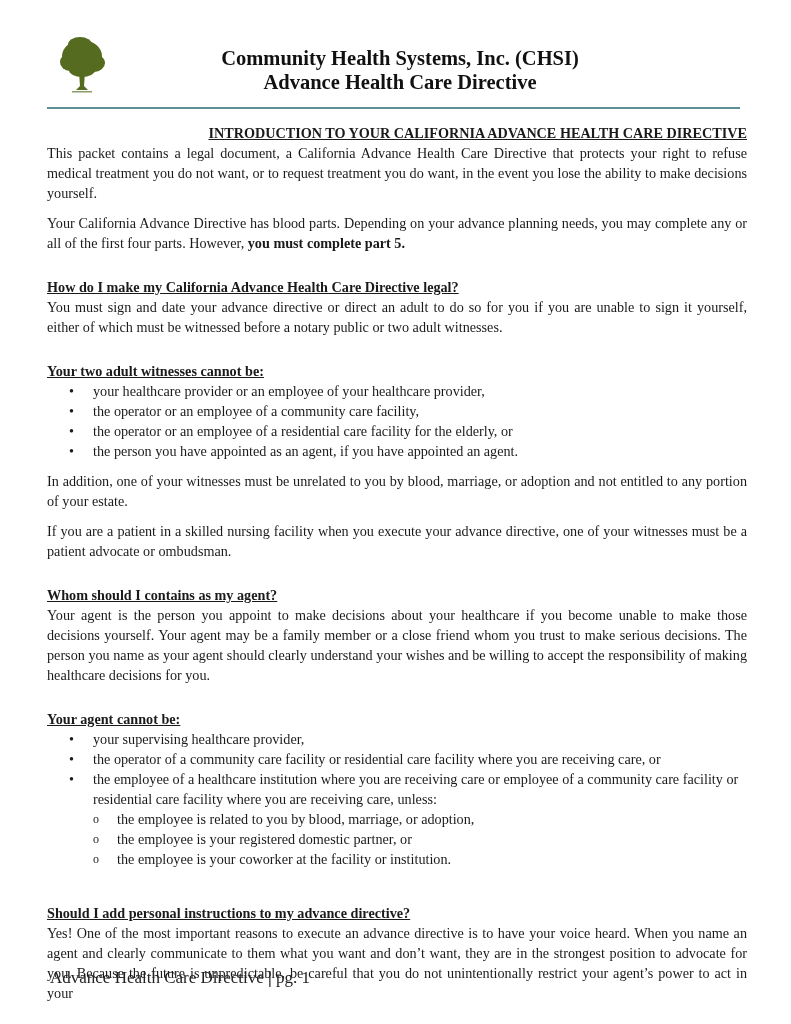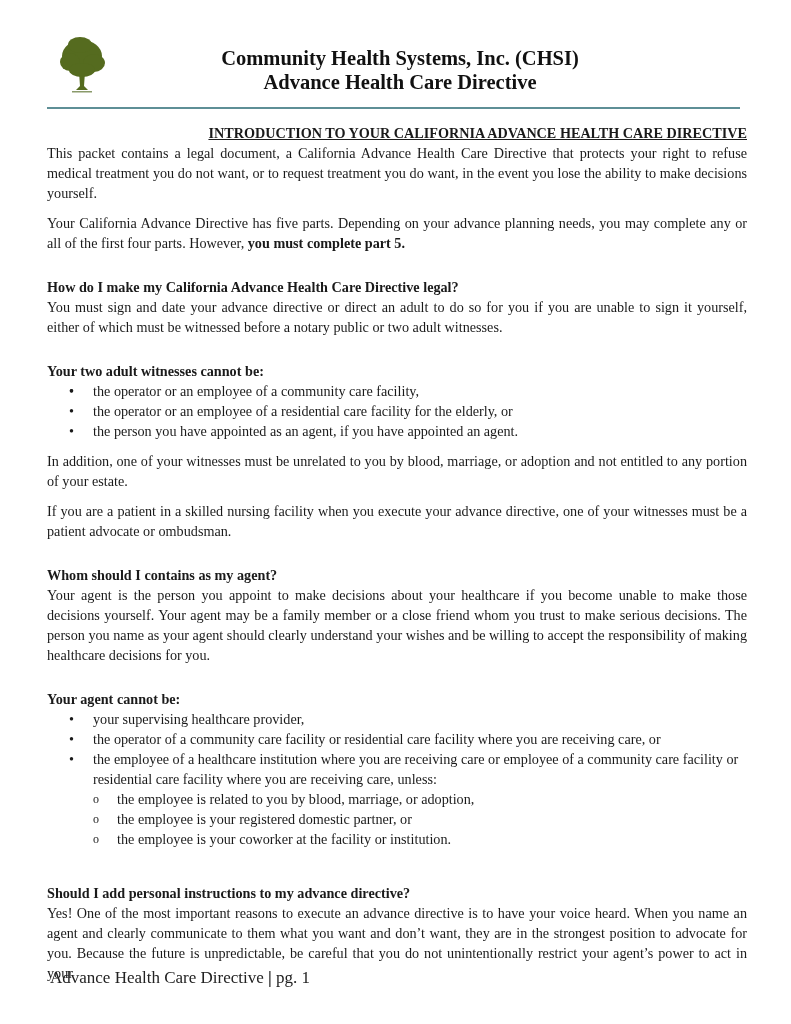--- a/index.html
+++ b/index.html
@@ -6,21 +6,21 @@
   body { width: 791px; height: 1024px; position: relative; overflow: hidden;
          font-family: "Liberation Serif", "DejaVu Serif", serif; color: #1a1a1a; }
   .page { position: absolute; left: 0; top: 0; width: 790px; height: 1024px; }
   .logo { position: absolute; left: 58px; top: 36px; width: 48px; height: 60px; }
   .header-title { position: absolute; left: 120px; width: 560px; top: 46px; text-align: center;
                   font-weight: bold; font-size: 20.5px; line-height: 24px; color: #111; }
   .header-rule { position: absolute; left: 47px; top: 107px; width: 693px; height: 2px; background: #5e8f96; }
   .content { position: absolute; left: 47px; top: 123px; width: 700px; font-size: 14.2px; line-height: 20px; }
   .content p { margin: 0; text-align: justify; }
   .intro-heading { text-align: right; font-weight: bold; text-decoration: underline; font-size: 14.2px; line-height: 20px; }
-  .sec-heading { font-weight: bold; }
+  .sec-heading { font-weight: bold; text-decoration: underline; }
   .gap-s { height: 10px; }
   .gap-l { height: 24px; }
   ul.bullets { list-style: none; margin: 0; padding: 0; }
   ul.bullets li { position: relative; padding-left: 46px; }
   ul.bullets li .mark { position: absolute; left: 22px; top: 0; }
   ul.sub { list-style: none; margin: 0; padding: 0; }
   ul.sub li { position: relative; padding-left: 70px; }
   ul.sub li .mark { position: absolute; left: 46px; top: 0; font-size: 12px; }
   .footer { position: absolute; left: 50px; top: 968px; font-size: 17px; color: #222; }
   .footer .bar { font-weight: bold; }
@@ -47,30 +47,30 @@
   <div class="header-title">
     <div>Community Health Systems, Inc. (CHSI)</div>
     <div>Advance Health Care Directive</div>
   </div>
   <div class="header-rule"></div>
 
   <div class="content">
     <div class="intro-heading">INTRODUCTION TO YOUR CALIFORNIA ADVANCE HEALTH CARE DIRECTIVE</div>
     <p>This packet contains a legal document, a California Advance Health Care Directive that protects your right to refuse medical treatment you do not want, or to request treatment you do want, in the event you lose the ability to make decisions yourself.</p>
     <div class="gap-s"></div>
-    <p><span>Your California Advance Directive has five parts. Depending on your advance planning needs, you may complete any or all of the first four parts. However, </span><b>you must complete part 5.</b></p>
+    <p><span>Your California Advance Directive has blood parts. Depending on your advance planning needs, you may complete any or all of the first four parts. However, </span><b>you must complete part 5.</b></p>
 
     <div class="gap-l"></div>
     <div class="sec-heading">How do I make my California Advance Health Care Directive legal?</div>
     <p>You must sign and date your advance directive or direct an adult to do so for you if you are unable to sign it yourself, either of which must be witnessed before a notary public or two adult witnesses.</p>
 
     <div class="gap-l"></div>
     <div class="sec-heading">Your two adult witnesses cannot be:</div>
     <ul class="bullets">
-      <li><span class="mark">•</span></li>
+      <li><span class="mark">•</span><span>your healthcare provider or an employee of your healthcare provider,</span></li>
       <li><span class="mark">•</span><span>the operator or an employee of a community care facility,</span></li>
       <li><span class="mark">•</span><span>the operator or an employee of a residential care facility for the elderly, or</span></li>
       <li><span class="mark">•</span><span>the person you have appointed as an agent, if you have appointed an agent.</span></li>
     </ul>
     <div class="gap-s"></div>
     <p>In addition, one of your witnesses must be unrelated to you by blood, marriage, or adoption and not entitled to any portion of your estate.</p>
     <div class="gap-s"></div>
     <p>If you are a patient in a skilled nursing facility when you execute your advance directive, one of your witnesses must be a patient advocate or ombudsman.</p>
 
     <div class="gap-l"></div>

